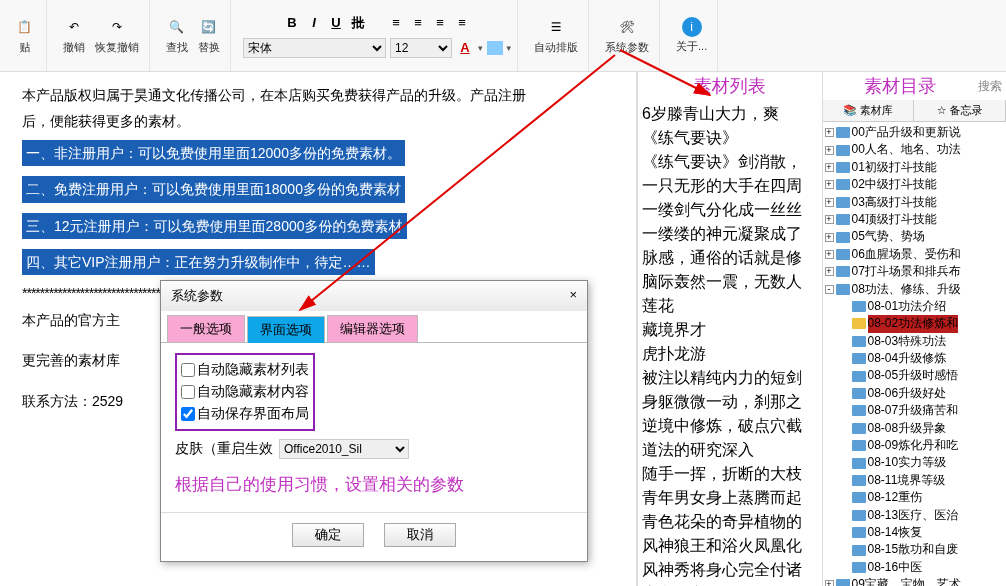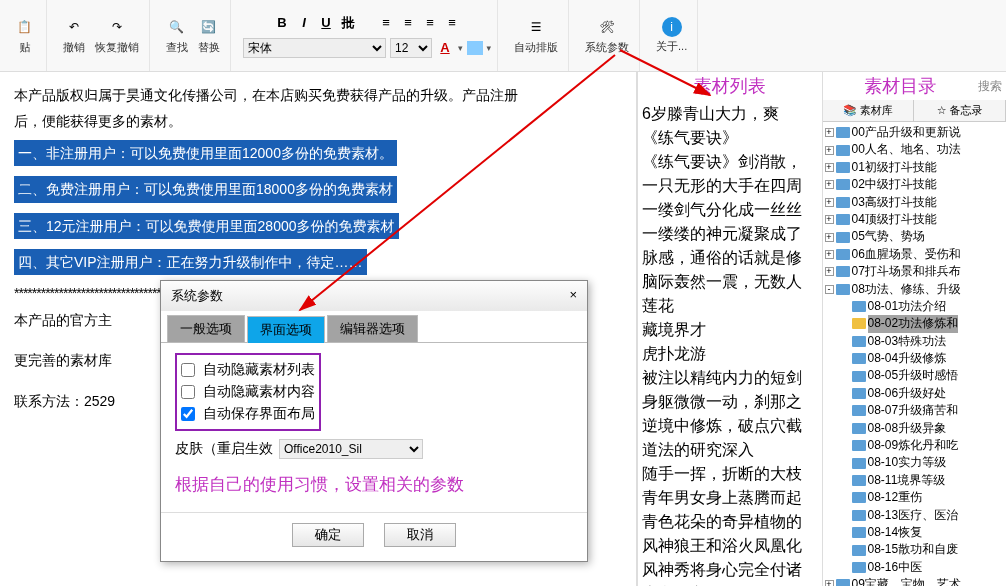--- a/index.html
+++ b/index.html
@@ -12,45 +12,45 @@
 .tb-btn .ico { width: 22px; height: 22px; display: flex; align-items: center; justify-content: center; }
 .tb-btn span.lbl { font-size: 11px; color: #333; }
 .fmt-row { display: flex; gap: 4px; align-items: center; }
 .fmt-btn { width: 18px; height: 18px; display: flex; align-items: center; justify-content: center; font-size: 13px; font-weight: bold; cursor: pointer; }
 select.sel { height: 20px; font-size: 12px; border: 1px solid #ccc; }
 .arrow-dn { font-size: 9px; color: #555; }
 
 .main { display: flex; height: calc(586px - 72px); }
 .editor { flex: 1; padding: 8px 14px; overflow: hidden; position: relative; }
 .editor .hl { background: #1a5fb4; color: #fff; padding: 2px 4px; display: inline-block; margin: 3px 0; font-size: 14px; }
-.editor p { font-size: 14px; margin: 4px 0; line-height: 1.6; }
+.editor p { font-size: 14px; margin: 4px 8px; line-height: 1.6; }
 .editor .stars { letter-spacing: -1px; }
 
 .right { width: 370px; display: flex; border-left: 1px solid #ddd; }
 .col { flex: 1; display: flex; flex-direction: column; border-left: 1px solid #ddd; overflow: hidden; }
 .col-hdr { text-align: center; color: #c030c0; font-size: 18px; font-family: KaiTi, serif; padding: 2px 10px; }
 .tabs-hdr { display: flex; background: #f5f5f5; border-bottom: 1px solid #ccc; }
 .tabs-hdr .tab { flex: 1; padding: 3px 0; text-align: center; font-size: 11px; border-right: 1px solid #ccc; cursor: pointer; display: flex; align-items: center; justify-content: center; gap: 3px; }
 .list { flex: 1; overflow: hidden; font-size: 16px; line-height: 1.5; padding: 2px 4px; }
 .list .row { white-space: nowrap; overflow: hidden; text-overflow: clip; cursor: pointer; }
 .tree { flex: 1; overflow: hidden; font-size: 12px; padding: 2px 0 2px 2px; line-height: 1.45; }
 .tree .node { white-space: nowrap; display: flex; align-items: center; gap: 2px; cursor: pointer; }
 .tree .exp { width: 9px; height: 9px; border: 1px solid #999; display: inline-flex; align-items: center; justify-content: center; font-size: 9px; line-height: 1; }
 .tree .fld { width: 14px; height: 11px; background: #5c9fd6; border-radius: 1px; display: inline-block; }
 .tree .fld.y { background: #f0c040; }
-.tree .sel { background: #a3a3a3; }
+.tree .sel { background: #b91c1c; }
 .tree .ind1 { padding-left: 14px; }
 
 .dialog { position: absolute; left: 160px; top: 280px; width: 428px; background: #fff; border: 1px solid #888; box-shadow: 2px 2px 8px rgba(0,0,0,0.3); z-index: 10; }
 .dlg-title { background: linear-gradient(#fdfdfd,#e9e9e9); padding: 6px 10px; font-size: 13px; display: flex; justify-content: space-between; }
 .dlg-tabs { display: flex; border-bottom: 1px solid #bbb; padding: 4px 6px 0; gap: 2px; }
-.dlg-tab { padding: 4px 12px; border: 1px solid #bbb; border-bottom: none; background: #a3a3a3; font-size: 13px; cursor: pointer; }
+.dlg-tab { padding: 4px 12px; border: 1px solid #bbb; border-bottom: none; background: #f9a8d4; font-size: 13px; cursor: pointer; }
 .dlg-tab.active { background: #0ea5e9; position: relative; top: 1px; }
 .dlg-body { padding: 10px 14px; }
-.chk-row { display: flex; align-items: center; gap: 8px; margin: 4px 0; font-size: 14px; }
+.chk-row { display: flex; align-items: center; gap: 2px; margin: 4px 0; font-size: 14px; }
 .chk-row input { width: 14px; height: 14px; }
 .boxed { border: 2px solid #9020b0; padding: 2px 4px; display: inline-block; }
 .skin-row { display: flex; align-items: center; gap: 6px; margin-top: 8px; font-size: 14px; }
 .dlg-note { color: #c030c0; font-size: 17px; font-family: KaiTi, serif; margin: 14px 0 6px; }
 .dlg-btns { display: flex; justify-content: center; gap: 20px; padding: 10px 0 14px; border-top: 1px solid #ddd; }
 .dlg-btns button { width: 72px; height: 24px; border: 1px solid #aaa; background: linear-gradient(#fdfdfd,#e6e6e6); cursor: pointer; }
 
 svg.arrow-svg { position: absolute; left: 0; top: 0; pointer-events: none; z-index: 20; }
 </style>
 </head>
@@ -90,21 +90,21 @@
       <span class="fmt-btn" style="text-decoration:underline">U</span>
       <span class="fmt-btn" style="text-decoration:line-through">批</span>
       <span style="width:12px"></span>
       <span class="fmt-btn">≡</span>
       <span class="fmt-btn">≡</span>
       <span class="fmt-btn">≡</span>
       <span class="fmt-btn">≡</span>
     </div>
     <div class="fmt-row">
       <select class="sel" style="width:143px"><option>宋体</option></select>
-      <select class="sel" style="width:42px"><option>12</option></select>
+      <select class="sel" style="width:62px"><option>12</option></select>
       <span class="fmt-btn" style="color:#c00;text-decoration:underline">A</span>
         <span class="arrow-dn">▾</span>
       <span class="fmt-btn" style="background:#8cf;width:16px;height:14px"></span>
         <span class="arrow-dn">▾</span>
     </div>
   </div>
   <div class="tb-group horiz">
     <div class="tb-btn">
       <span class="ico">☰</span>
       <span class="lbl">自动排版</span>
@@ -342,21 +342,21 @@
           <input type="checkbox" style="">
           <span>自动隐藏素材内容</span>
         </div>
       <div class="chk-row">
           <input type="checkbox" checked="" style="">
           <span>自动保存界面布局</span>
         </div>
     </div>
     <div class="skin-row">
       <span>皮肤（重启生效</span>
-      <select class="sel" style="width:144px"><option>Office2010_Sil</option></select>
+      <select class="sel" style="width:130px"><option>Office2010_Sil</option></select>
     </div>
     <div class="dlg-note">根据自己的使用习惯，设置相关的参数</div>
   </div>
   <div class="dlg-btns">
     <button>确定</button>
     <button>取消</button>
   </div>
 </div>
 
 <svg class="arrow-svg" width="1006" height="586">

